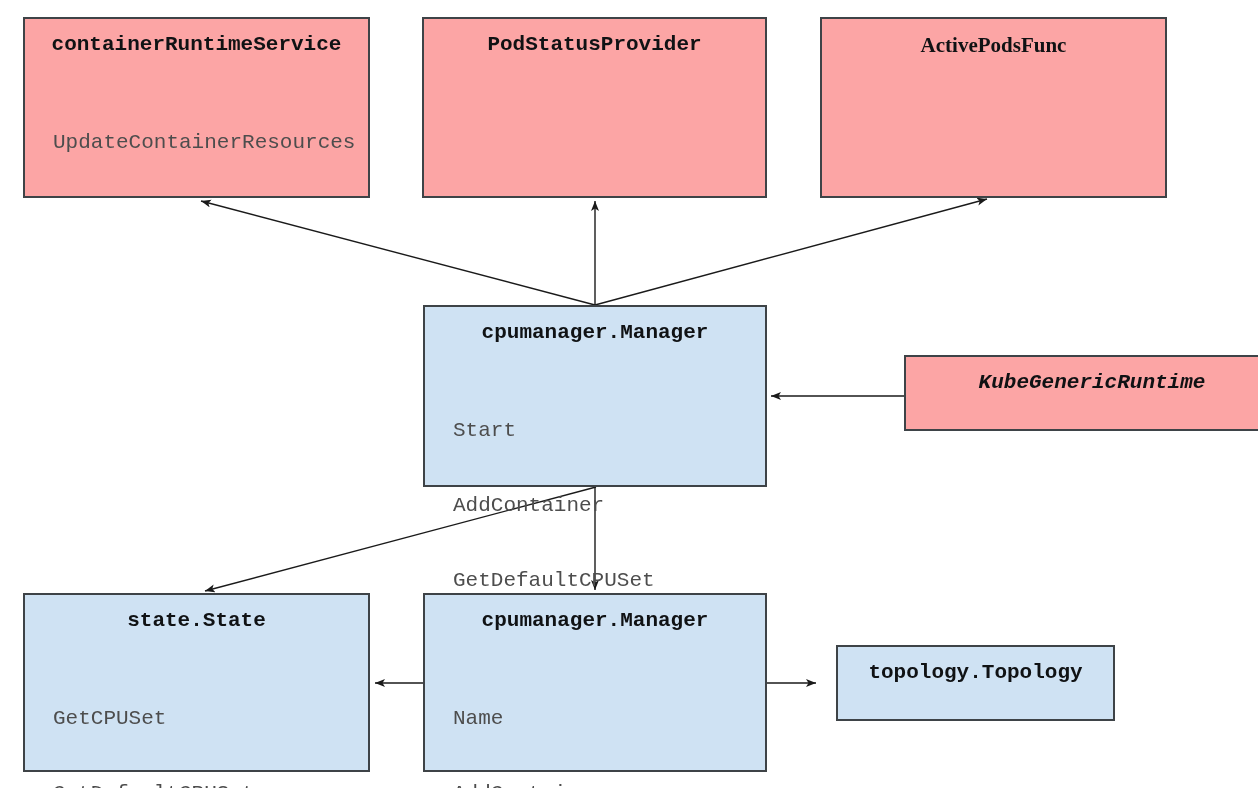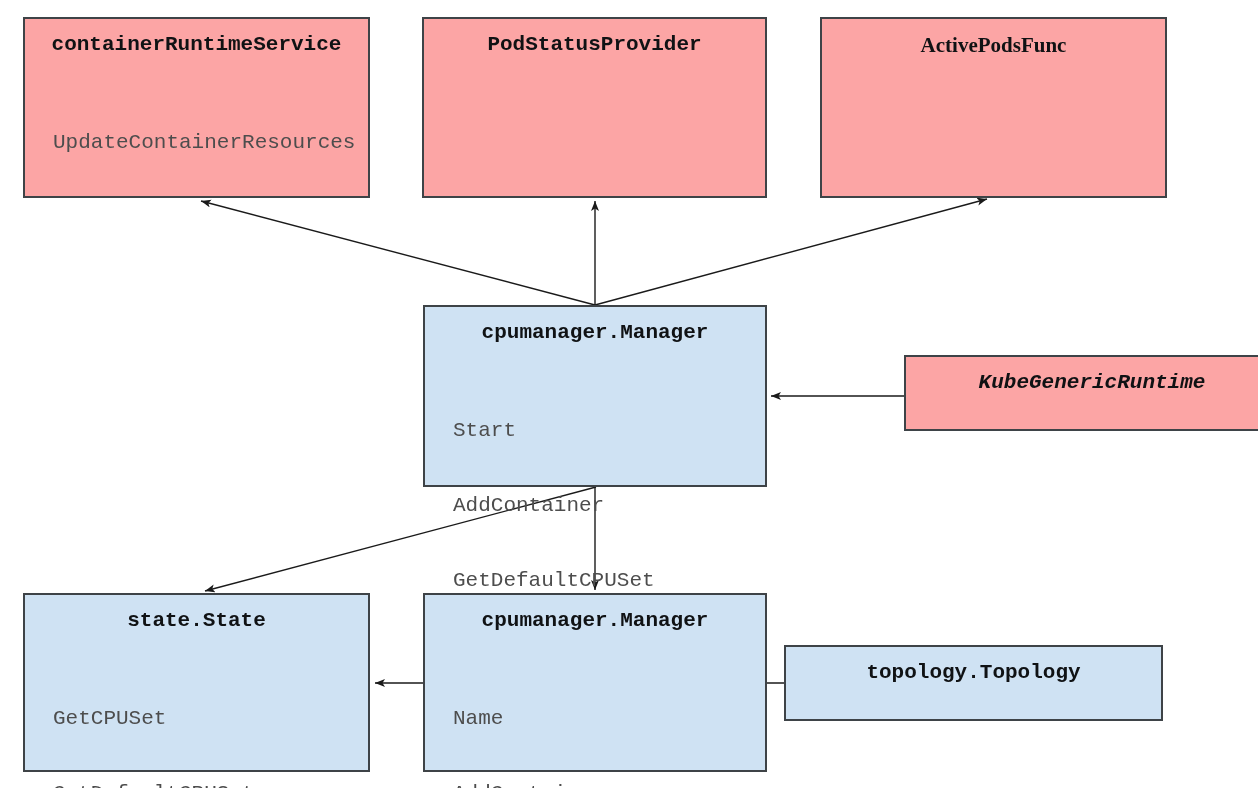--- a/index.html
+++ b/index.html
@@ -51,21 +51,21 @@
   .node .methods div { height: 25px; }
 
   
   #node-container-runtime-service { left: 23px;  top: 17px;  width: 347px; height: 181px; }
   #node-pod-status-provider       { left: 422px; top: 17px;  width: 345px; height: 181px; }
   #node-active-pods-func          { left: 820px; top: 17px;  width: 347px; height: 181px; font-family: Liberation Serif, serif; }
   #node-cpumanager-manager        { left: 423px; top: 305px; width: 344px; height: 182px; }
   #node-kube-generic-runtime      { left: 904px; top: 355px; width: 376px; height: 76px; font-style: italic;  }
   #node-state-state               { left: 23px;  top: 593px; width: 347px; height: 179px; }
   #node-cpumanager-policy         { left: 423px; top: 593px; width: 344px; height: 179px; }
-  #node-topology-topology         { left: 784px; top: 645px; width: 379px; height: 76px;  }
+  #node-topology-topology         { left: 836px; top: 645px; width: 279px; height: 76px;  }
 </style>
 </head>
 <body>
 
 <div id="canvas">
 
   <svg id="arrow-layer" viewBox="0 0 1258 788" xmlns="http://www.w3.org/2000/svg">
     <defs>
       <marker id="ah" markerWidth="12" markerHeight="10" refX="10" refY="4" orient="auto" markerUnits="userSpaceOnUse">
         <path d="M0,0 L10,4 L0,8 L2.5,4 z" fill="#1a1a1a"></path>

